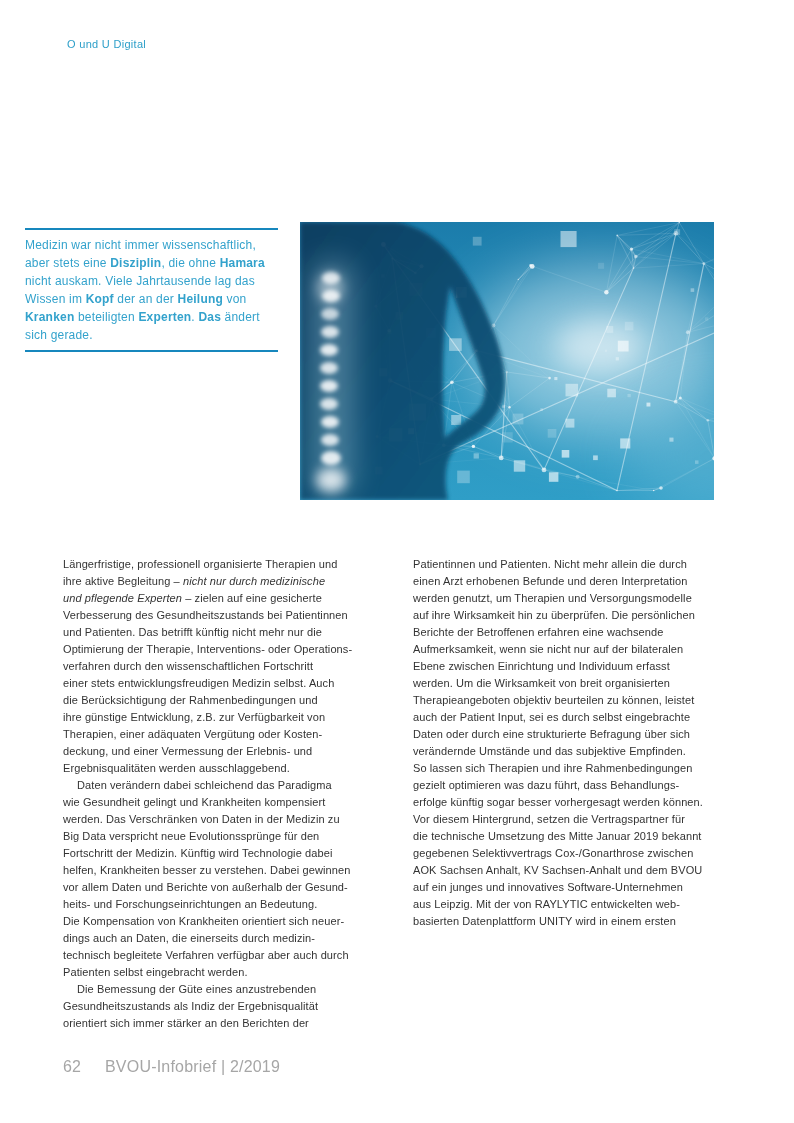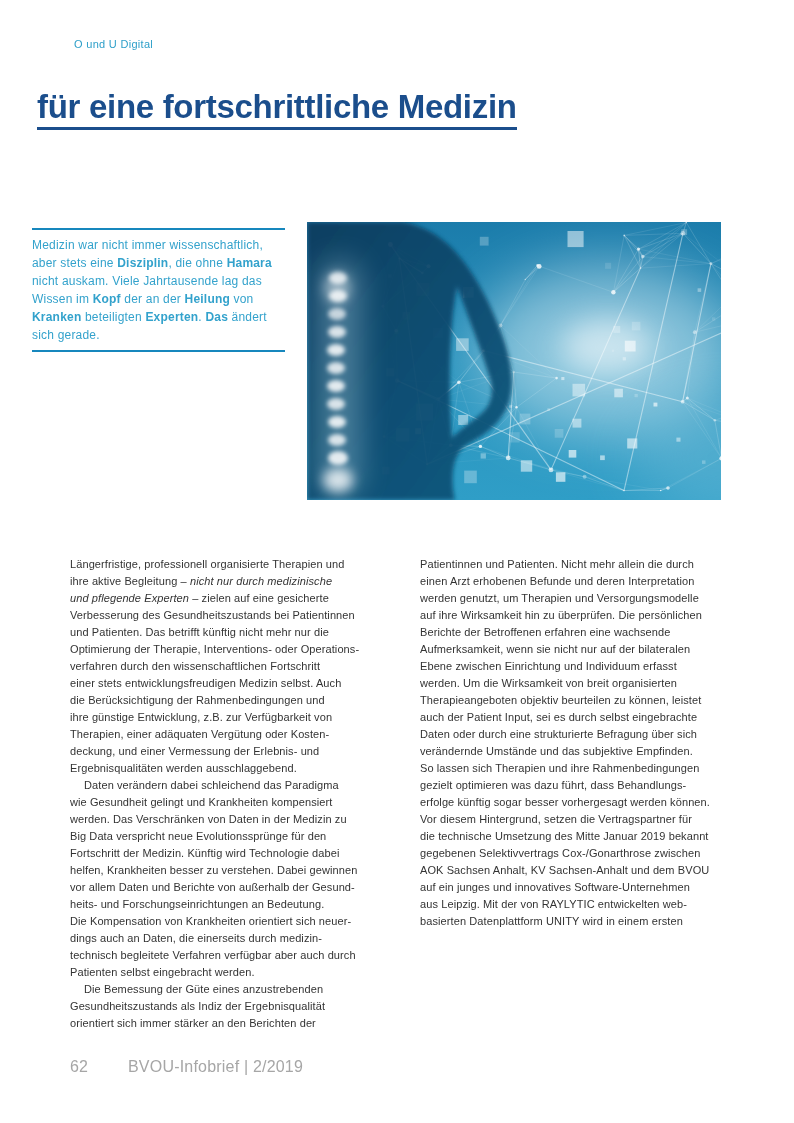--- a/index.html
+++ b/index.html
@@ -6,21 +6,21 @@
     --title-blue:#1b4e8c;
     --teal-accent:#2d9fc9;
     --intro-rule:#1787bd;
     --intro-text:#33a2cc;
     --body-text:#333333;
     --heading-text:#1d1d1b;
     --footer-text:#a6a6a6;
   }
   *{box-sizing:border-box;}
   body{margin:0;background:#ffffff;font-family:"Liberation Sans", sans-serif;}
-  .page{position:relative;width:714px;height:1123px;background:#fff;overflow:hidden;margin-left:7px;}
+  .page{position:relative;width:714px;height:1123px;background:#fff;overflow:hidden;}
 
   .kicker{
     position:absolute;left:67px;top:38px;
     font-size:11px;letter-spacing:.3px;color:var(--teal-accent);
   }
 
   .title{position:absolute;left:30px;top:88px;margin:0;font-weight:bold;color:var(--title-blue);}
   .title .tl{
     display:table;font-size:33px;line-height:37px;letter-spacing:-.3px;
     padding-bottom:2px;border-bottom:3px solid var(--title-blue);margin-bottom:8px;
@@ -55,31 +55,30 @@
   .subheading{
     margin:16px 0 0 0;padding:0 0 13px 0;
     font-size:21px;line-height:29px;font-weight:bold;color:var(--heading-text);
     letter-spacing:-.2px;
   }
 
   .footer{
     position:absolute;left:63px;top:1058px;
     font-size:16px;color:var(--footer-text);letter-spacing:.2px;
   }
-  .footer .pubinfo{position:absolute;left:58px;top:0;white-space:nowrap;}
+  .footer .pubinfo{position:absolute;left:42px;top:0;white-space:nowrap;}
 </style>
 </head>
 <body>
 
 <div class="page">
 
   <div class="kicker">O und U Digital</div>
 
   <h1 class="title">
-    <span class="tl">für eine fortschrittliche Medizin</span>
   </h1>
 
   <div class="intro">Medizin war nicht immer wissenschaftlich,<br>aber stets eine <b>Disziplin</b>, die ohne <b>Hamara</b><br>nicht auskam. Viele Jahrtausende lag das<br>Wissen im <b>Kopf</b> der an der <b>Heilung</b> von<br><b>Kranken</b> beteiligten <b>Experten</b>. <b>Das</b> ändert<br>sich gerade.</div>
 
   <figure class="hero">
     <svg id="hero-svg" viewBox="0 0 475 278" xmlns="http://www.w3.org/2000/svg">
       <defs>
         <linearGradient id="bg" x1="0" y1="0" x2="0" y2="1">
           <stop offset="0" stop-color="#1b7cab"></stop>
           <stop offset="0.5" stop-color="#2a93bd"></stop>

